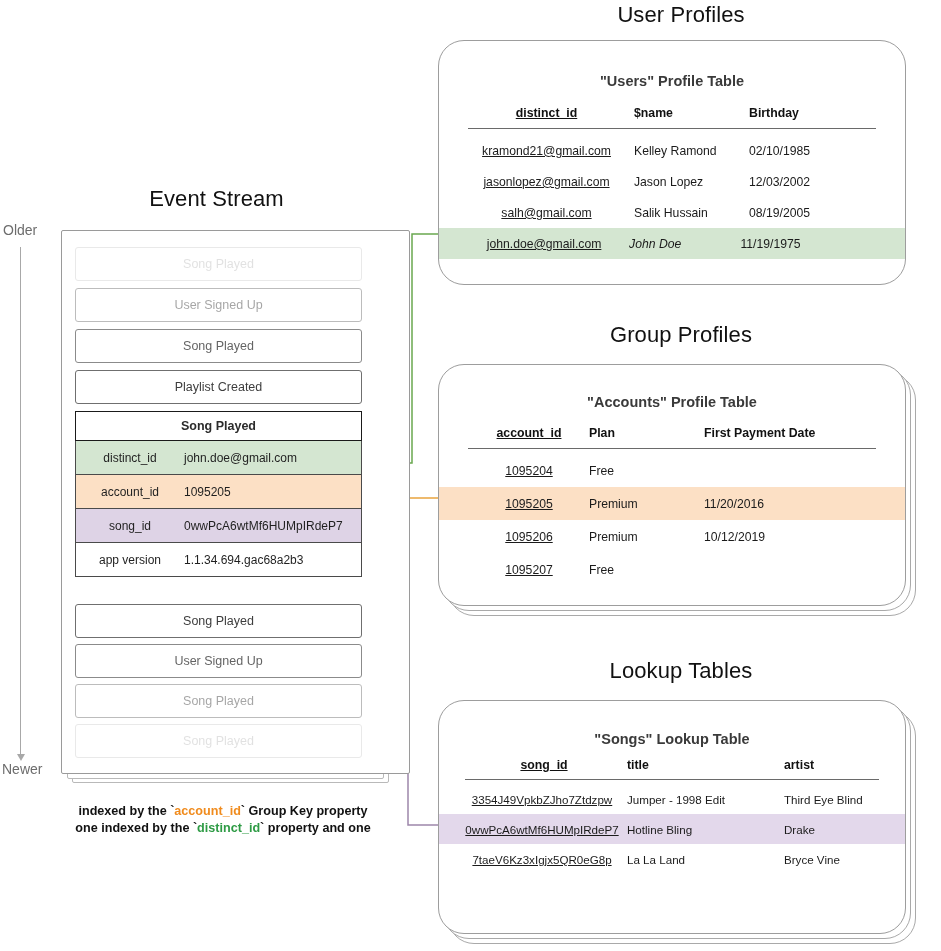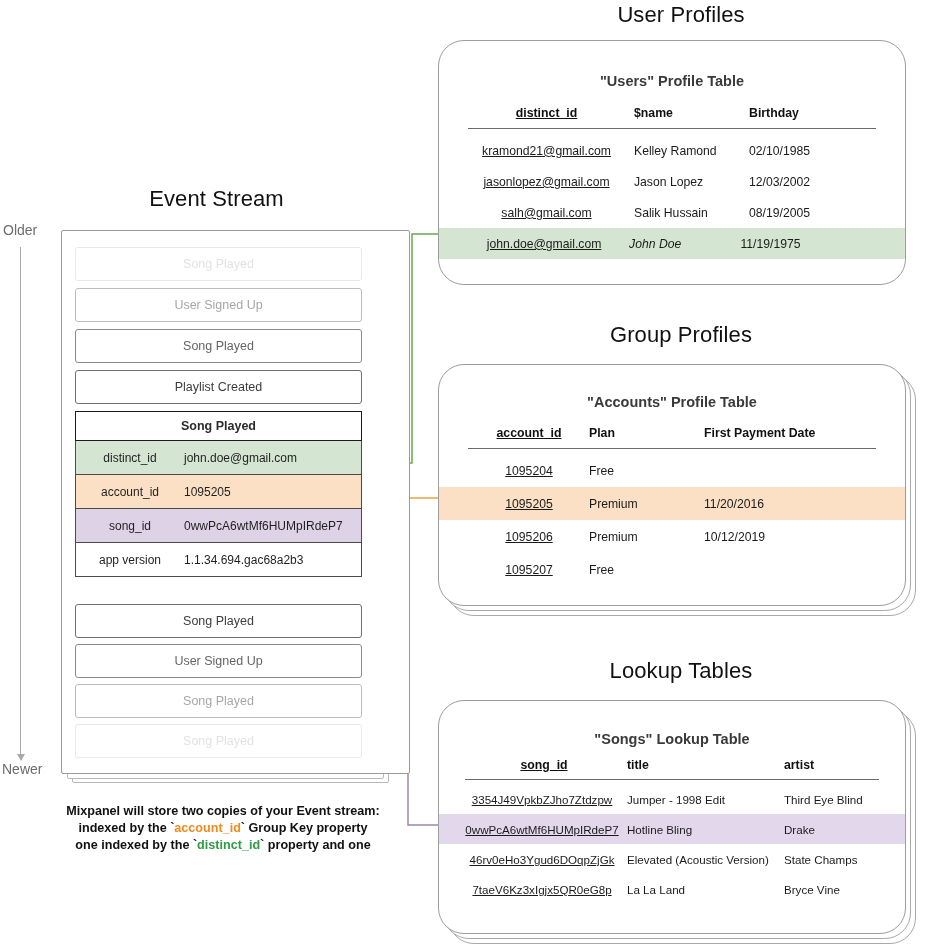--- a/index.html
+++ b/index.html
@@ -171,21 +171,20 @@
   </div>
   <div class="ev f2" style="top:453px;">
     <span>Song Played</span>
   </div>
   <div class="ev f3" style="top:493px;">
     <span>Song Played</span>
   </div>
 </div>
 
 <div class="abs caption" style="left:28px;top:803px;width:390px;">
-  <div>Mixpanel will store two copies of your Event stream:</div>
   <div>
     <span>indexed by the </span><span class="tick">`</span><span class="c-orange">account_id</span><span class="tick">`</span><span> Group Key property</span>
   </div>
   <div>
     <span>one indexed by the </span><span class="tick">`</span><span class="c-green">distinct_id</span><span class="tick">`</span><span> property and one</span>
   </div>
 </div>
 
 <div class="card" style="left:438px;top:40px;width:466px;height:243px;">
   <div class="card-title" style="position:absolute;left:0;top:32px;width:100%;">"Users" Profile Table</div>
@@ -274,23 +273,18 @@
       <div class="td td-id" style="width:180px;padding-left:26px;">3354J49VpkbZJho7Ztdzpw</div>
       <div class="td td-l" style="width:165px;padding-left:8px;">Jumper - 1998 Edit</div>
       <div class="td td-l" style="width:110px;">Third Eye Blind</div>
     </div>
     <div class="trow row-purple" style="height:30px;font-size:11.6px;">
       <div class="td td-id" style="width:180px;padding-left:26px;">0wwPcA6wtMf6HUMpIRdeP7</div>
       <div class="td td-l" style="width:165px;padding-left:8px;">Hotline Bling</div>
       <div class="td td-l" style="width:110px;">Drake</div>
     </div>
     <div class="trow" style="height:30px;font-size:11.6px;">
-      <div class="td td-id" style="width:180px;padding-left:26px;">46rv0eHo3Ygud6DOqpZjGk</div>
-      <div class="td td-l" style="width:165px;padding-left:8px;">Elevated (Acoustic Version)</div>
-      <div class="td td-l" style="width:110px;">State Champs</div>
-    </div>
-    <div class="trow" style="height:30px;font-size:11.6px;">
       <div class="td td-id" style="width:180px;padding-left:26px;">7taeV6Kz3xIgjx5QR0eG8p</div>
       <div class="td td-l" style="width:165px;padding-left:8px;">La La Land</div>
       <div class="td td-l" style="width:110px;">Bryce Vine</div>
     </div>
   </div>
 </div>
 
 </body></html>

